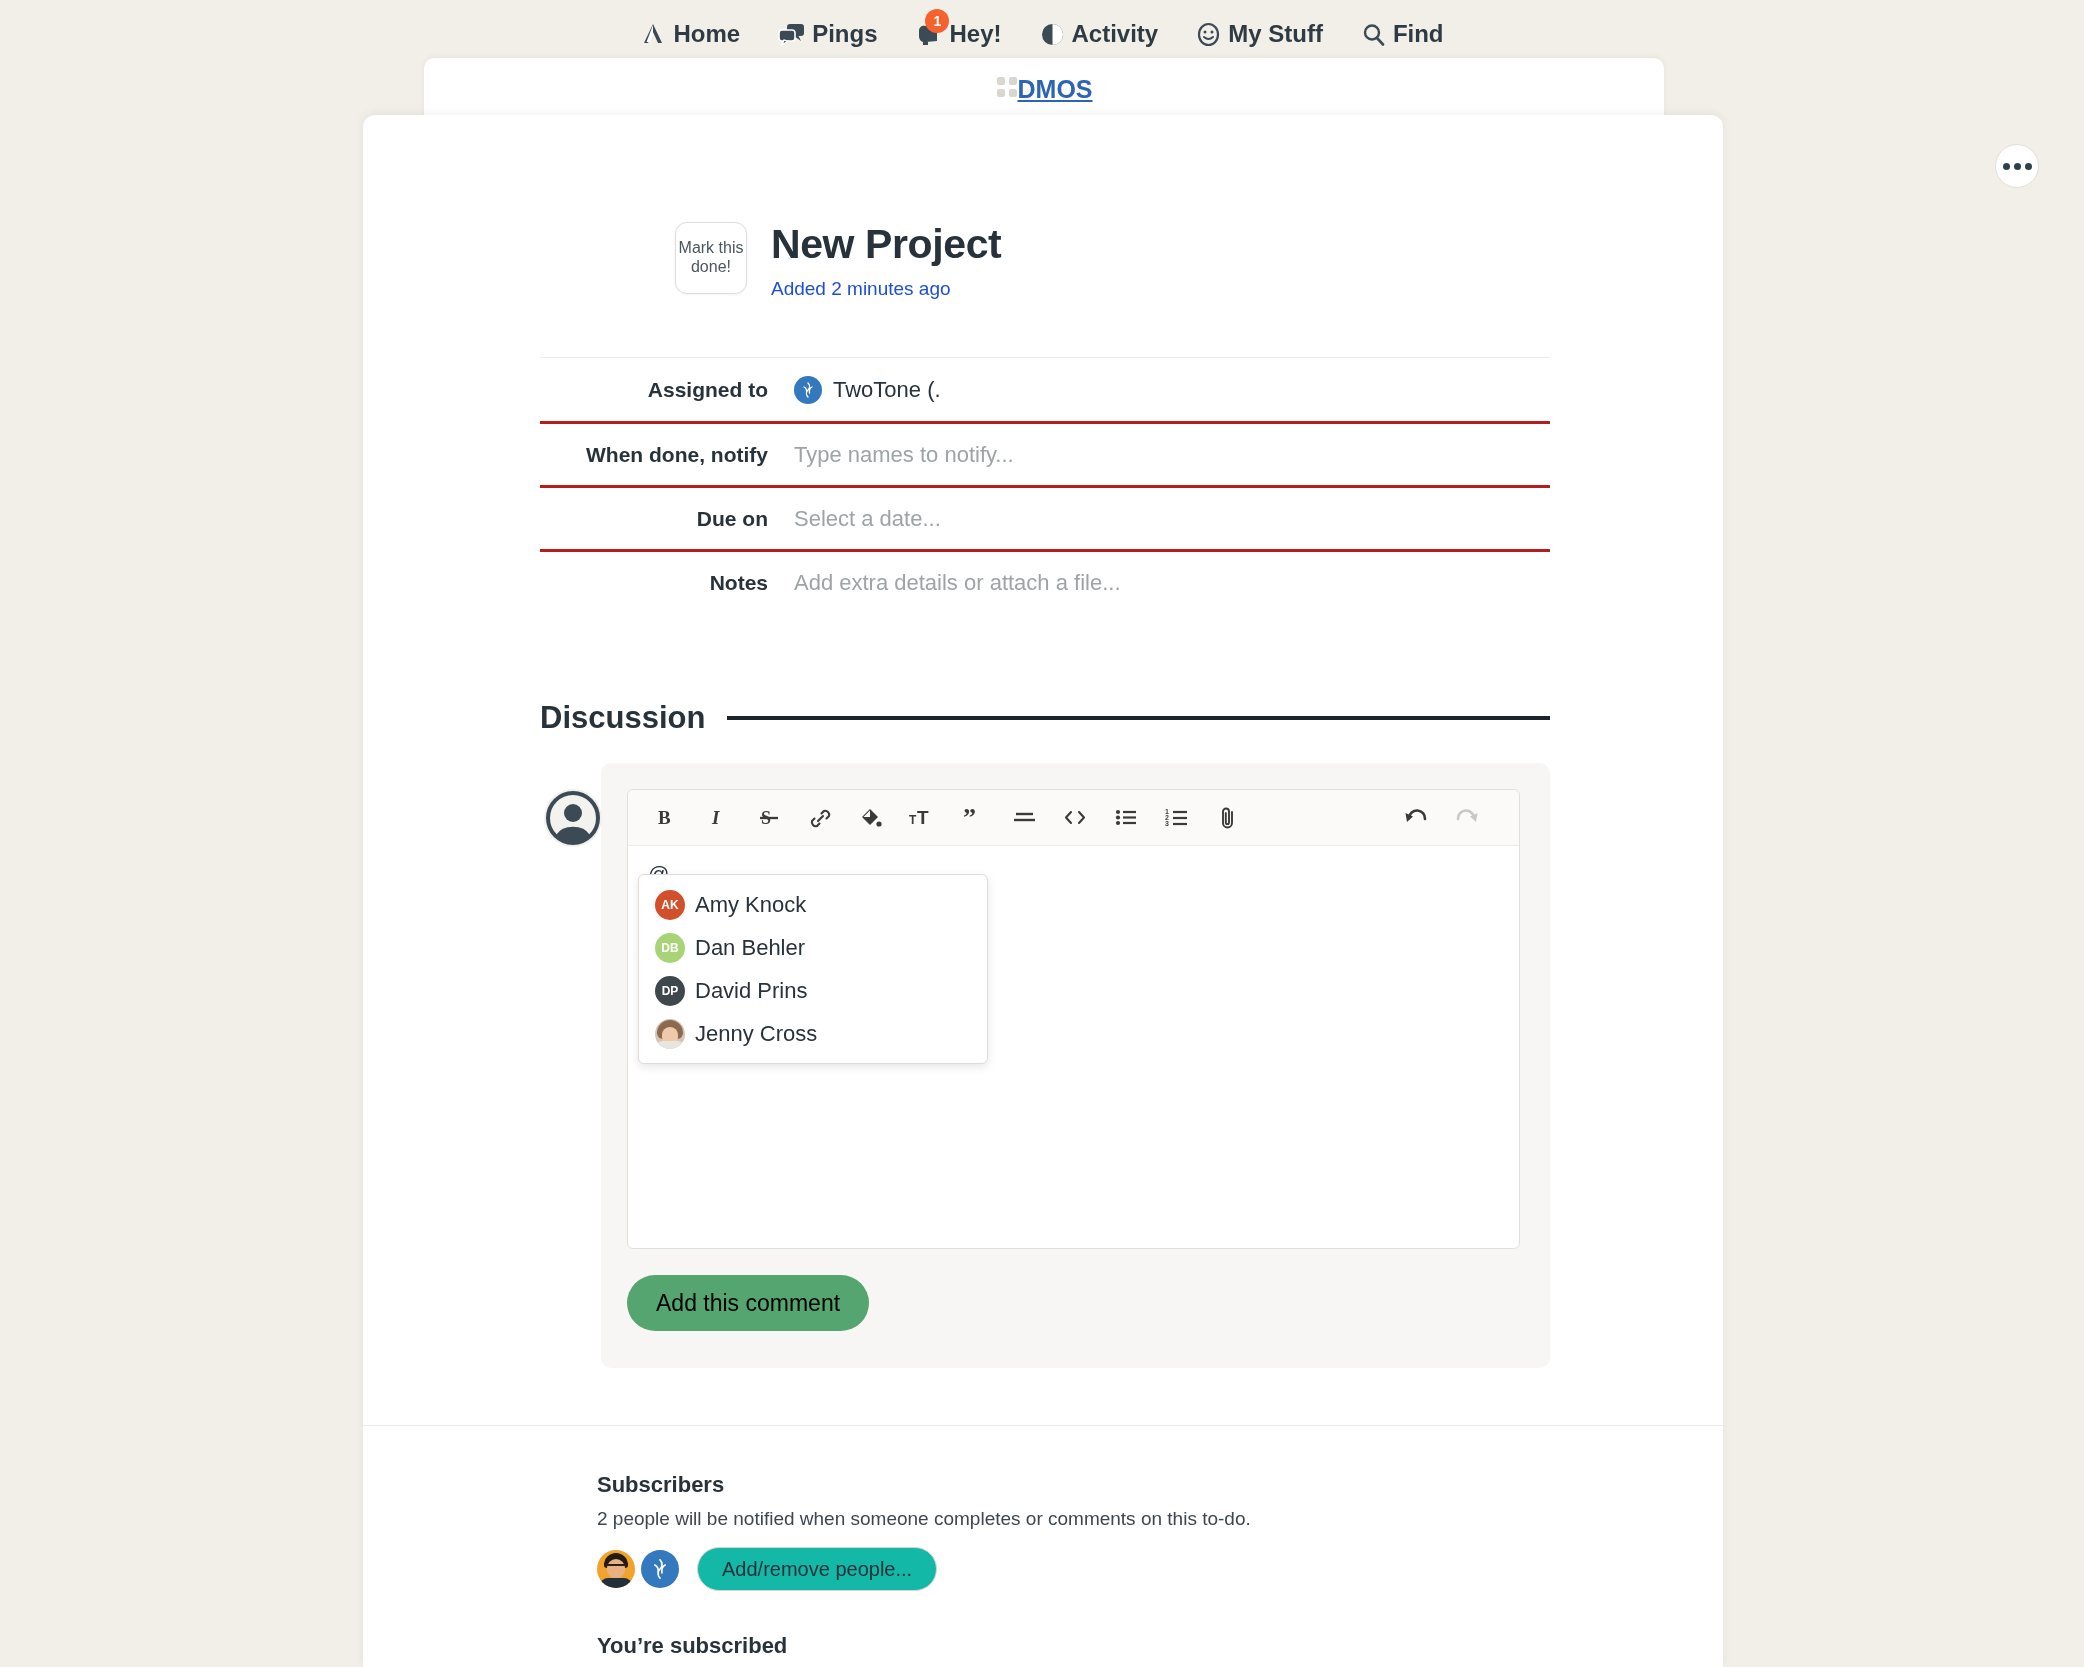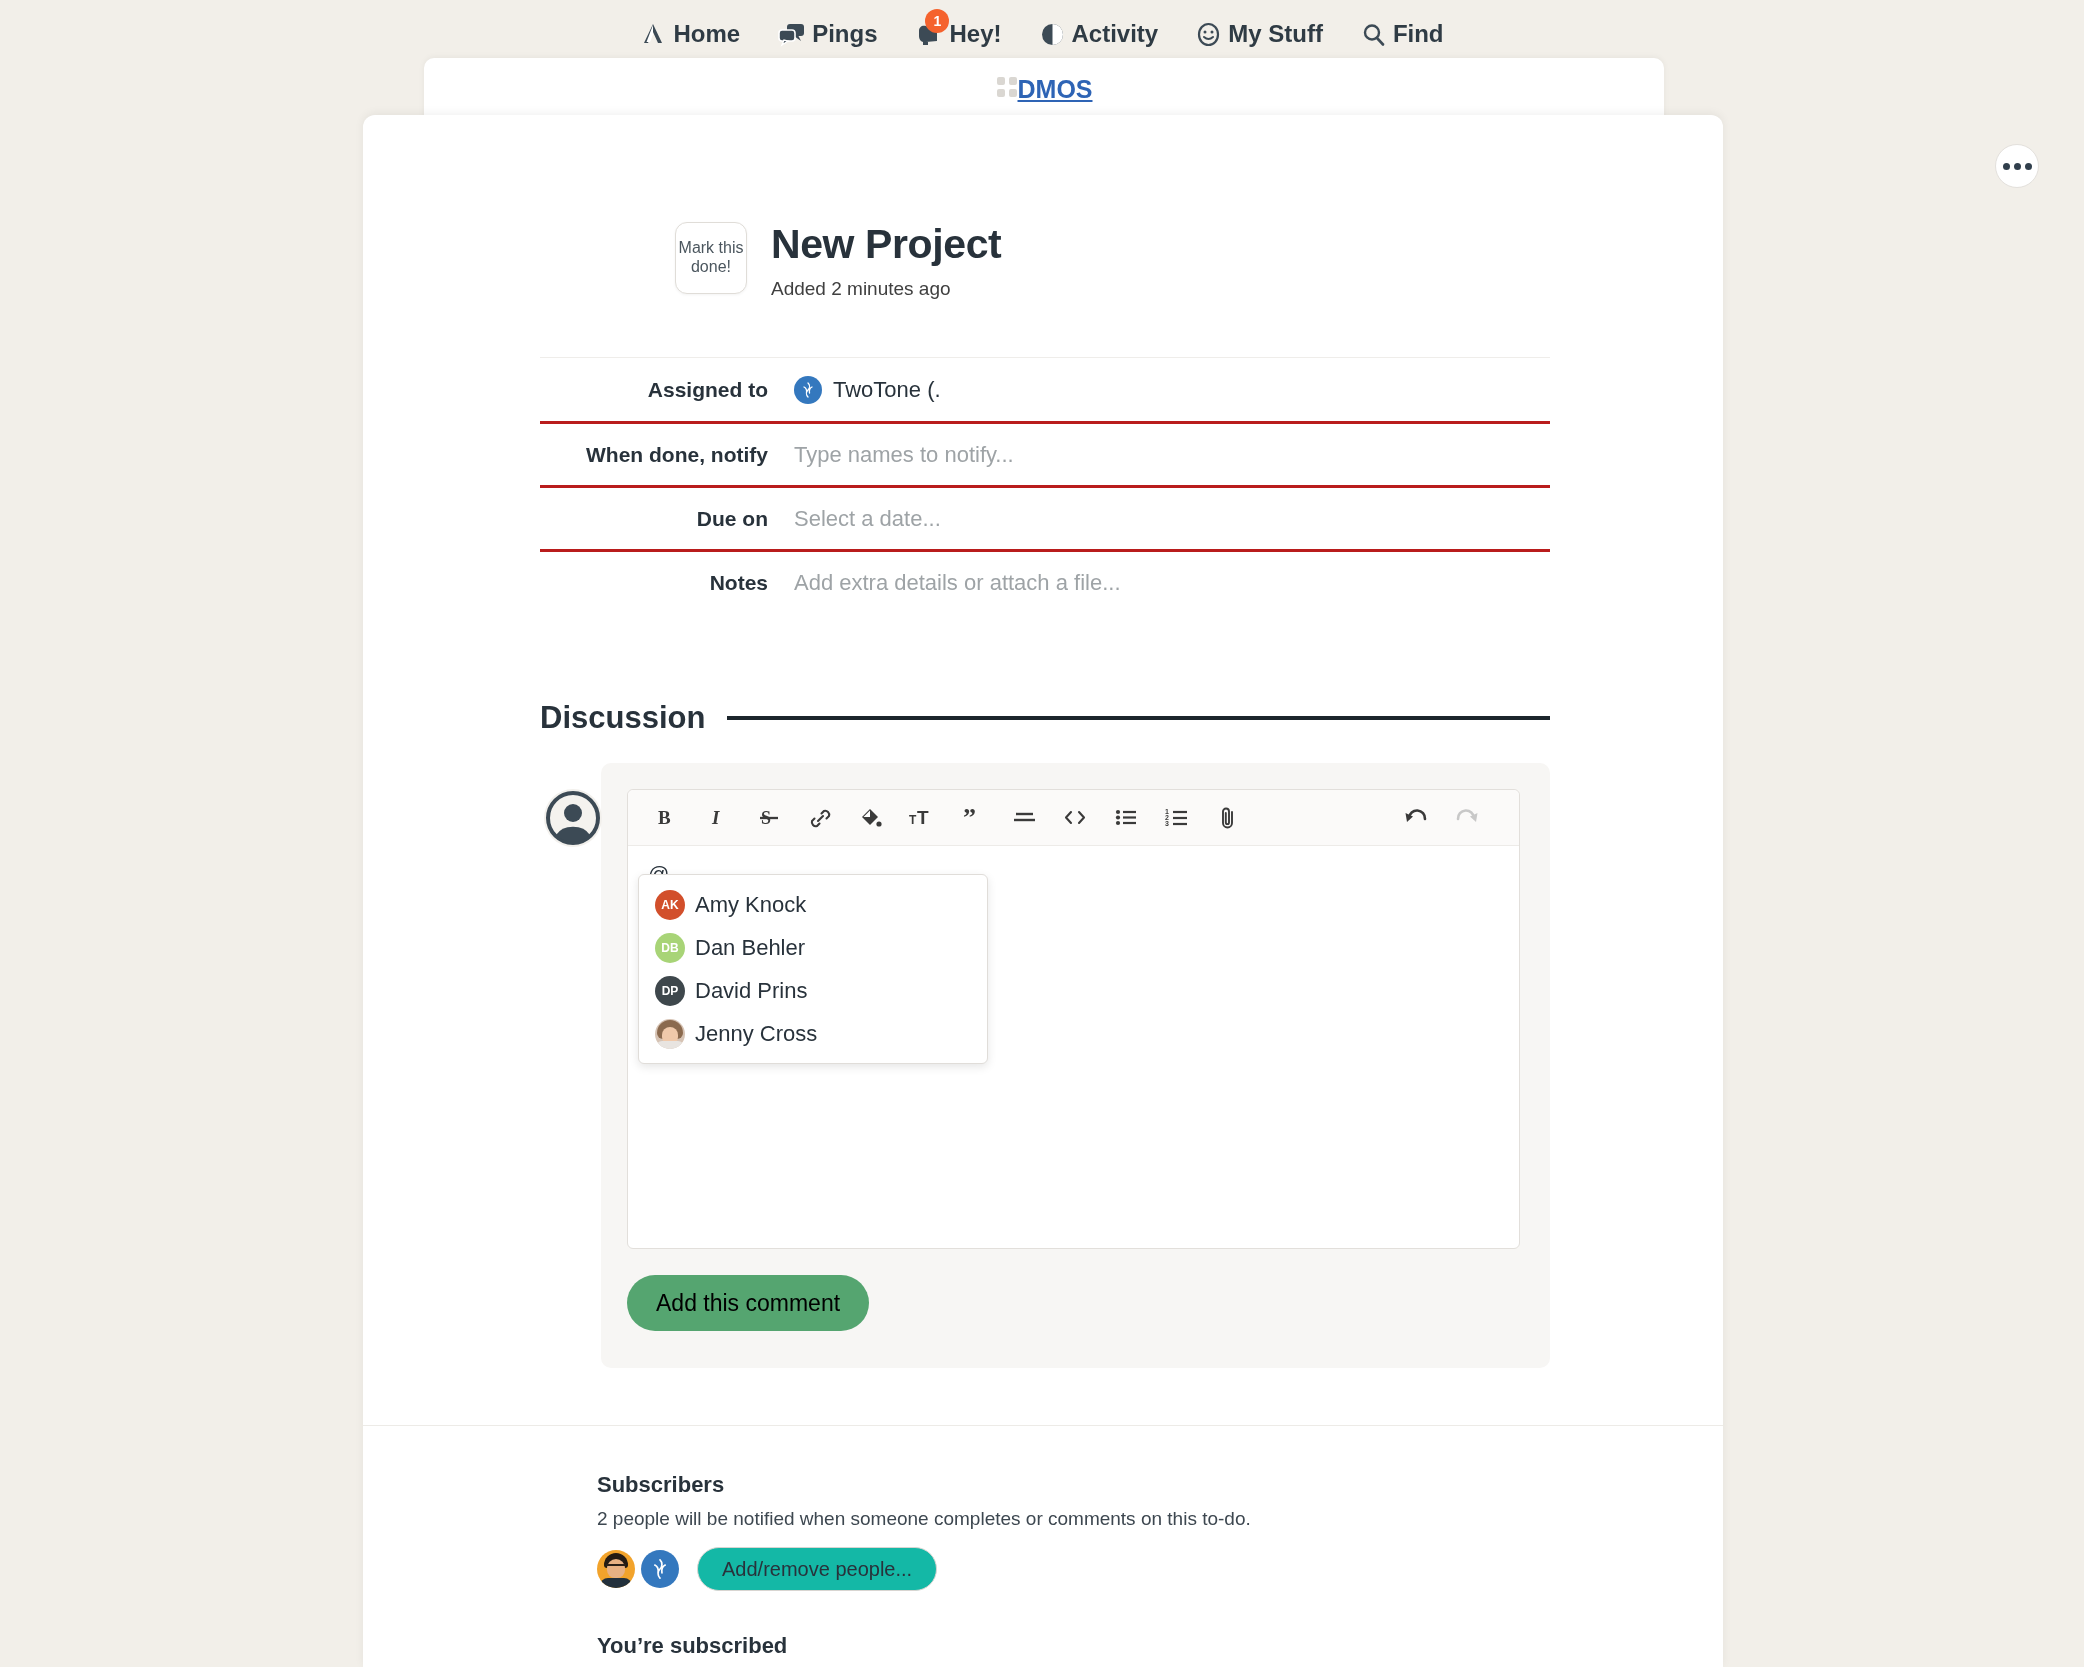--- a/index.html
+++ b/index.html
@@ -125,21 +125,21 @@
   #title-text h1 {
     font-size: 41px;
     font-weight: bold;
     color: #28323B;
     letter-spacing: -0.4px;
     line-height: 1.1;
   }
   #title-text .sub {
     margin-top: 11px;
     font-size: 19px;
-    color: #404040;
+    color: #1d4ed8;
   }
 
   
   #fields {
     position: absolute;
     left: 540px; top: 357px;
     width: 1010px;
   }
   .field-row {
     display: flex;

